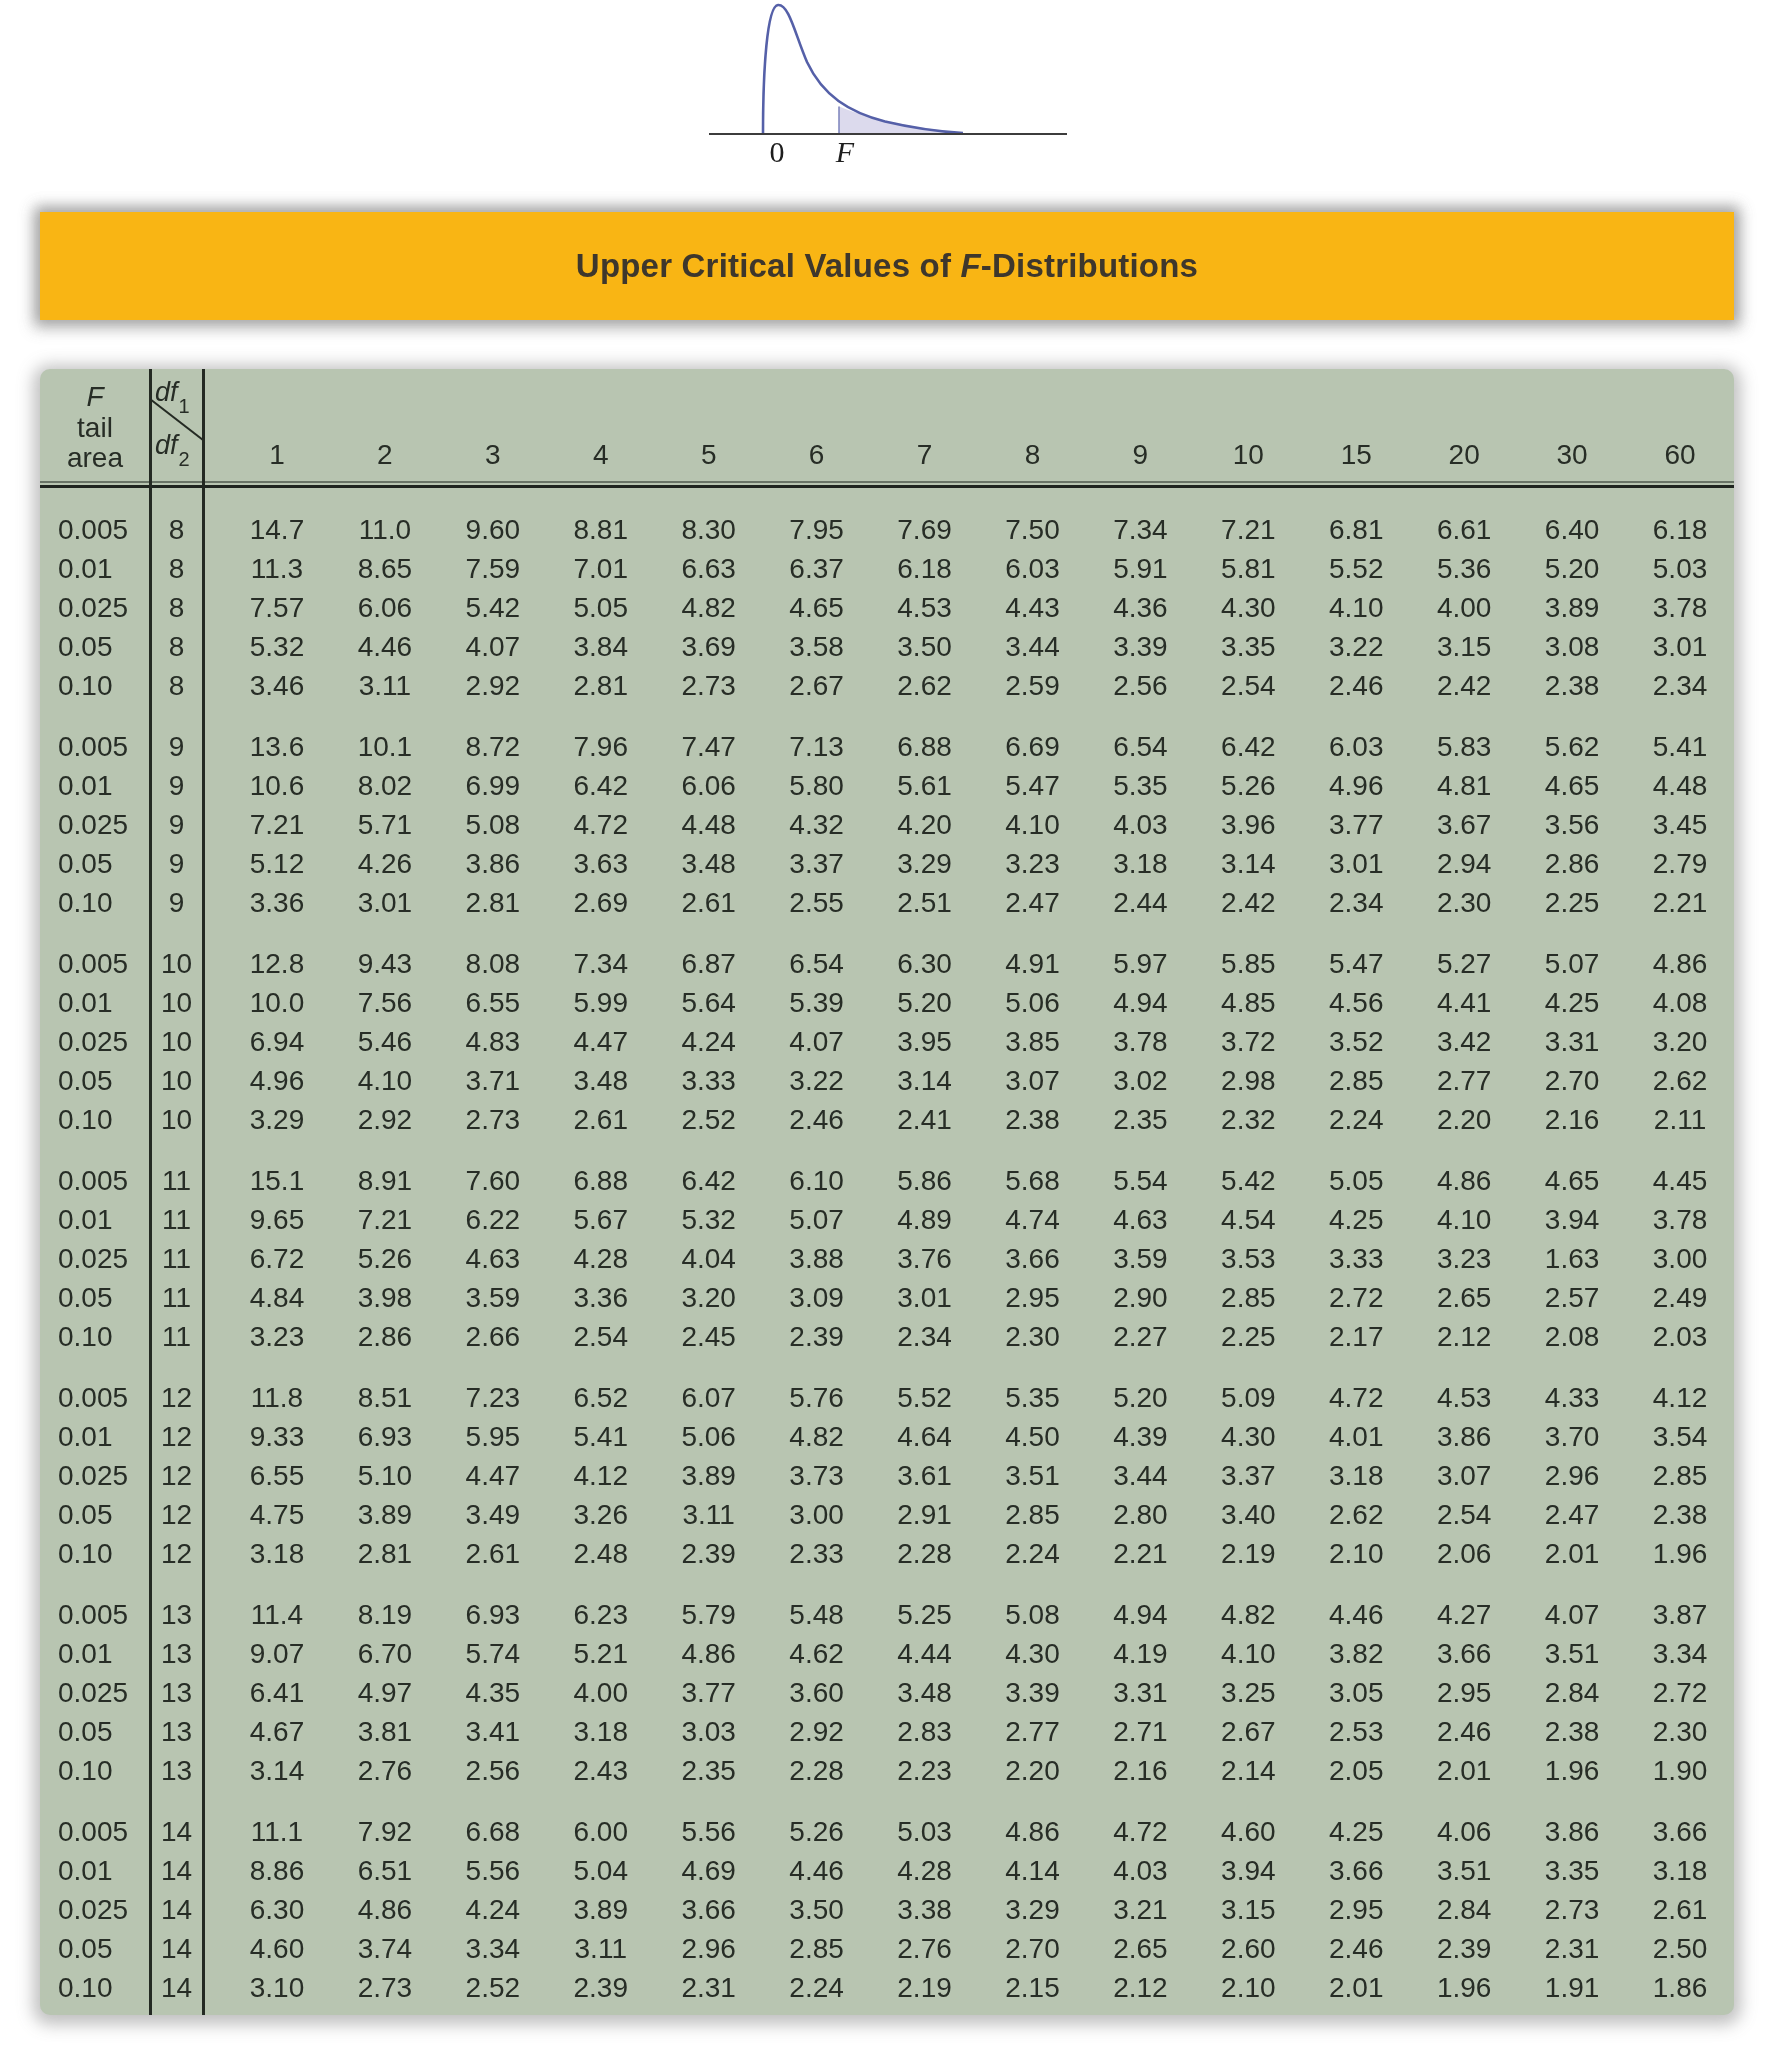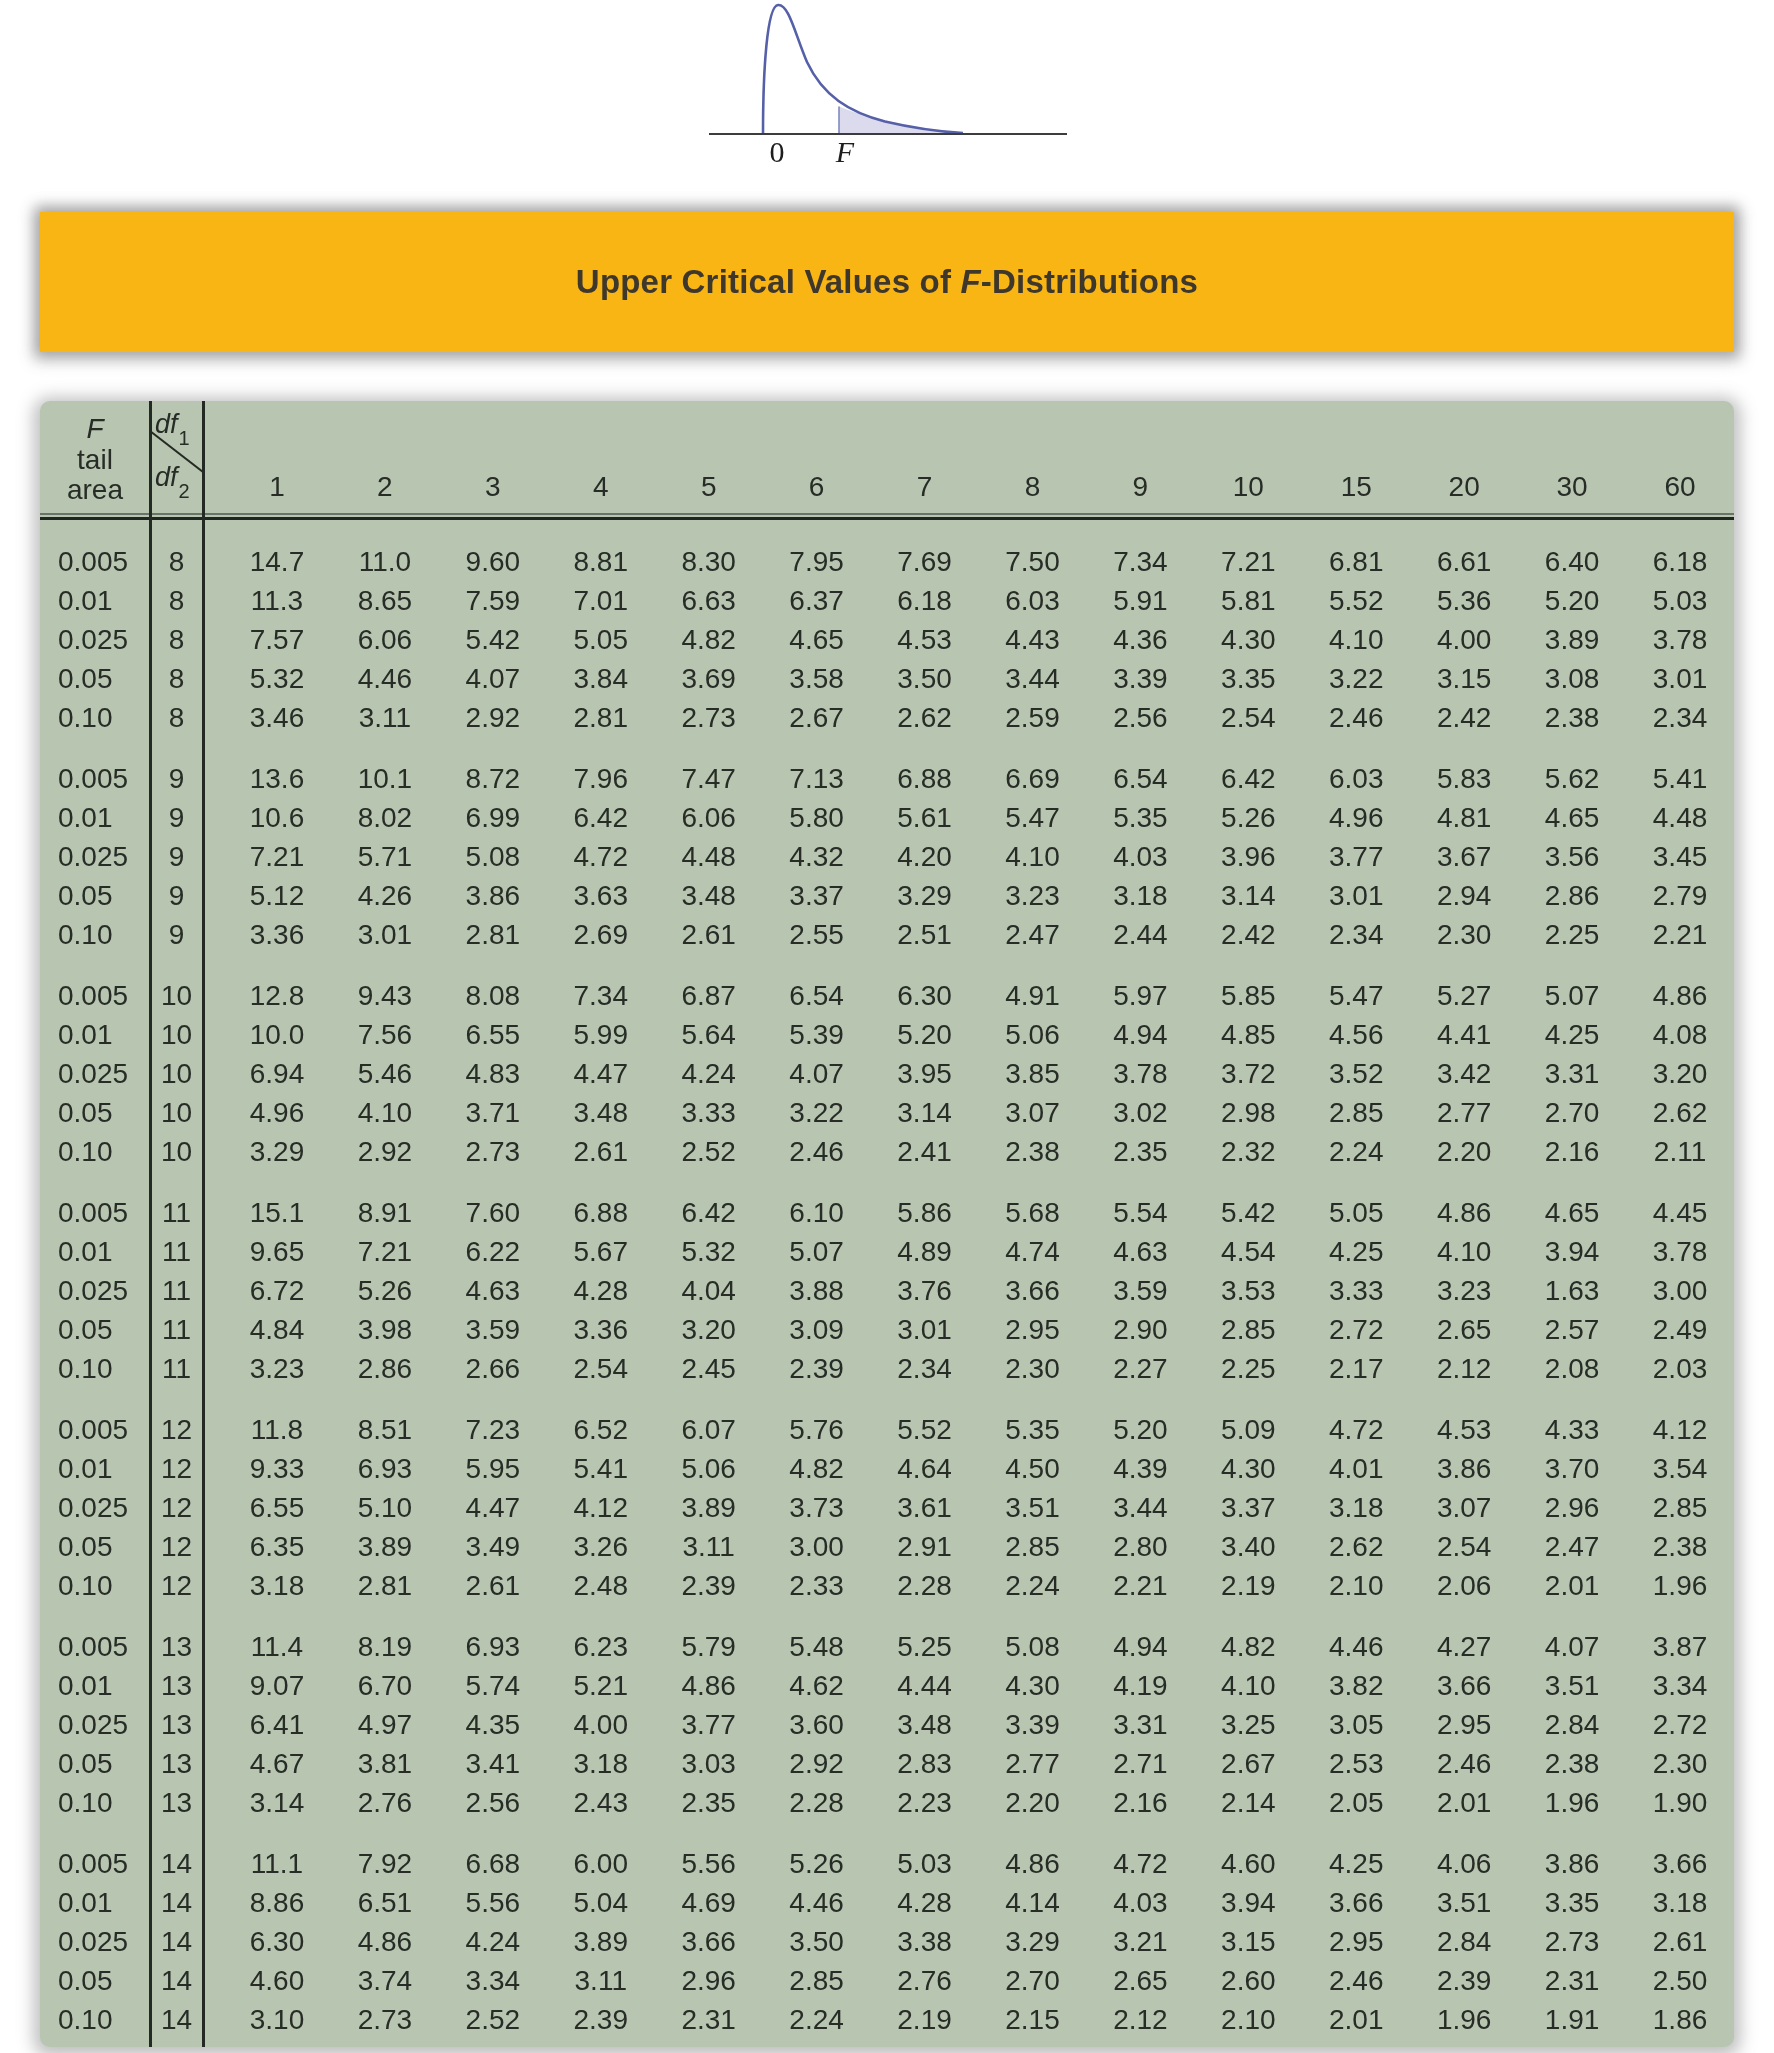--- a/index.html
+++ b/index.html
@@ -7,21 +7,21 @@
   body {
     width:1774px; height:2053px; position:relative;
     font-family:"Liberation Sans", sans-serif;
     color:#272d26;
   }
   
   .figure-wrap { padding-top:0; }
   .figure-svg { display:block; margin:0 auto; }
   
   .banner {
-    margin:46px 40px 0 40px; height:140px;
+    margin:46px 40px 0 40px; height:108px;
     background:#f9b514;
     box-shadow:0 2px 14px 6px rgba(105,105,105,0.45), 0 -2px 12px 4px rgba(140,140,140,0.40);
     display:flex; align-items:center; justify-content:center;
   }
   .banner-title {
     font-size:33px; font-weight:bold; color:#3e372c; letter-spacing:0.2px;
   }
   .banner-title i { font-style:italic; }
   
   .ftable {
@@ -554,21 +554,21 @@
         <div class="vcell">3.37</div>
         <div class="vcell">3.18</div>
         <div class="vcell">3.07</div>
         <div class="vcell">2.96</div>
         <div class="vcell">2.85</div>
       </div>
       <div class="row16 trow">
         <div class="tcell">0.05</div>
         <div class="dcell">12</div>
         <div class="spacer"></div>
-        <div class="vcell">6.35</div>
+        <div class="vcell">4.75</div>
         <div class="vcell">3.89</div>
         <div class="vcell">3.49</div>
         <div class="vcell">3.26</div>
         <div class="vcell">3.11</div>
         <div class="vcell">3.00</div>
         <div class="vcell">2.91</div>
         <div class="vcell">2.85</div>
         <div class="vcell">2.80</div>
         <div class="vcell">3.40</div>
         <div class="vcell">2.62</div>

